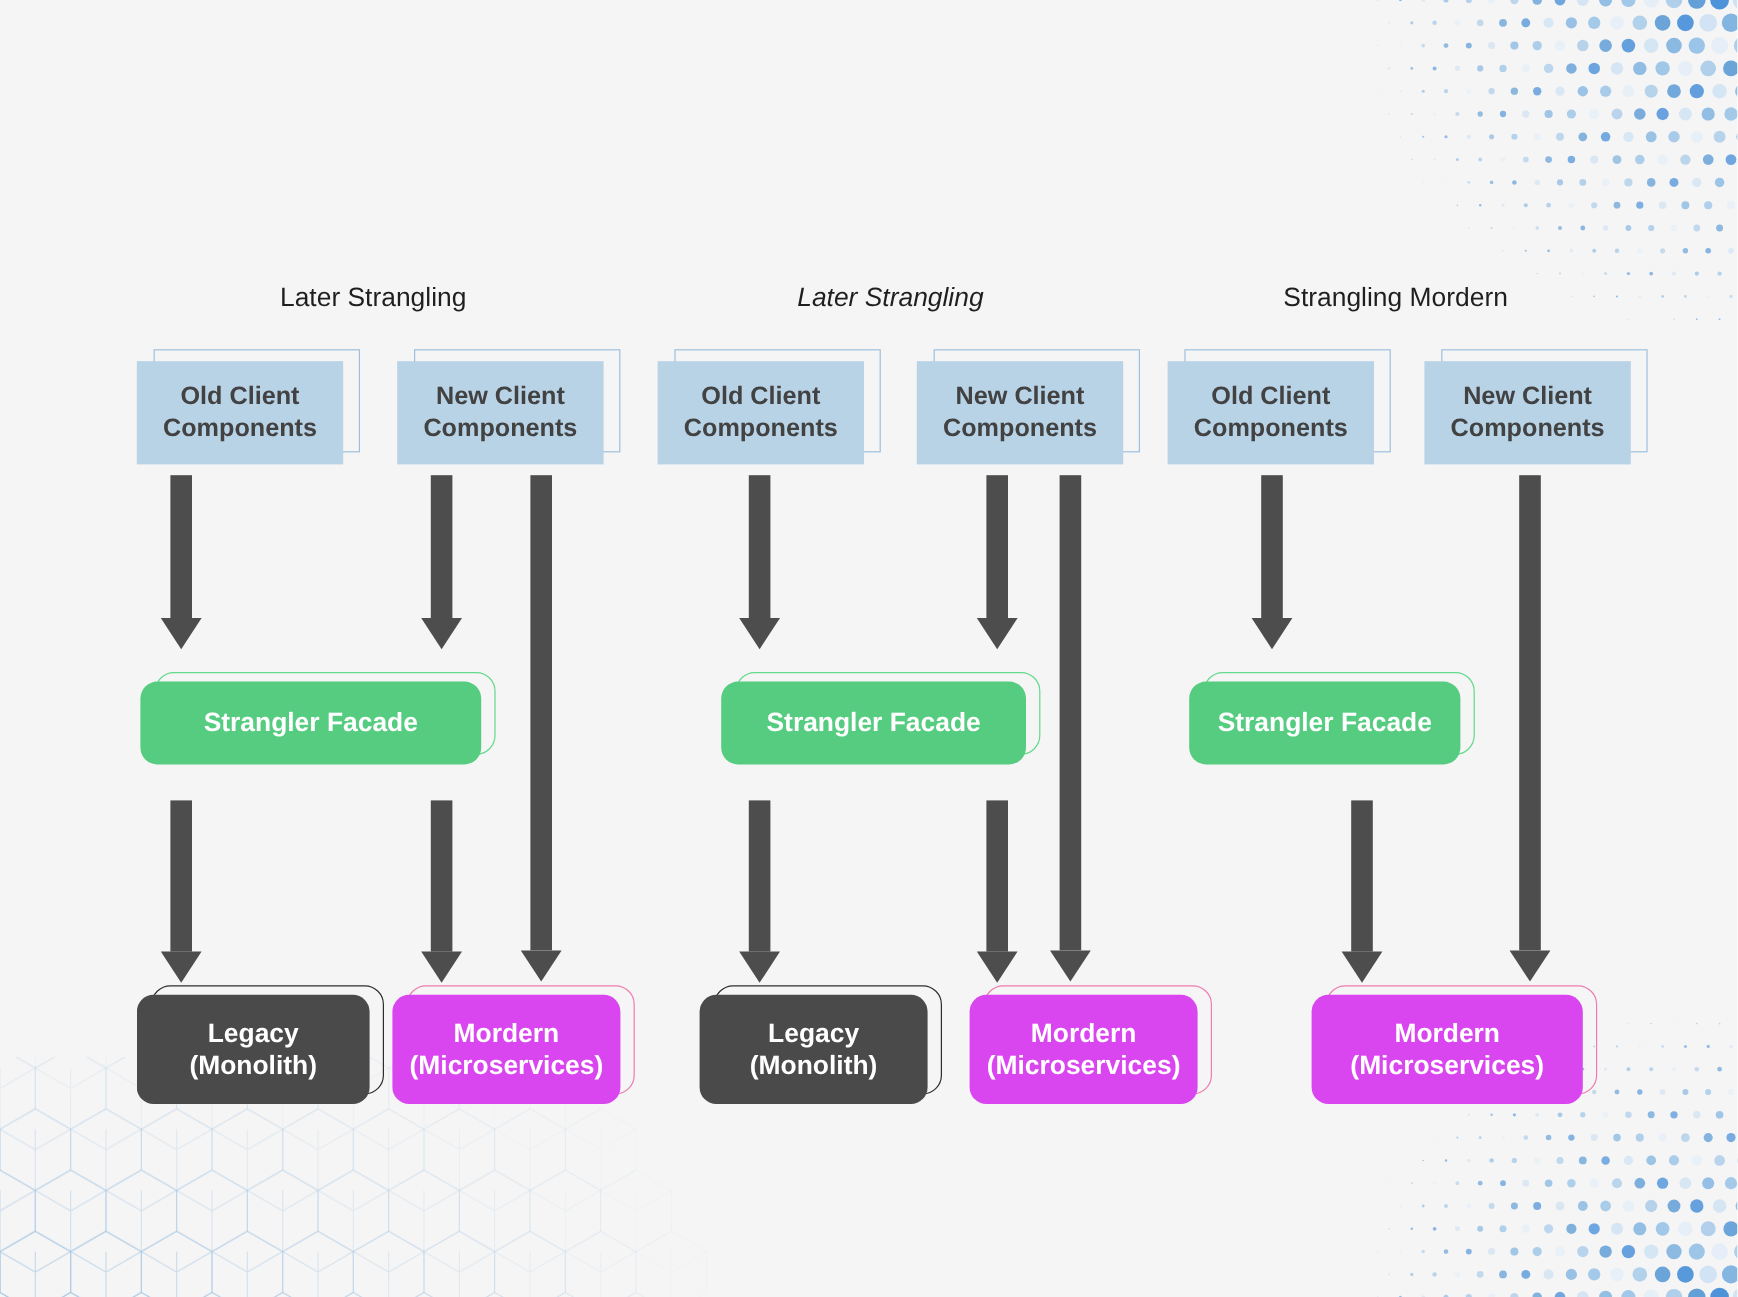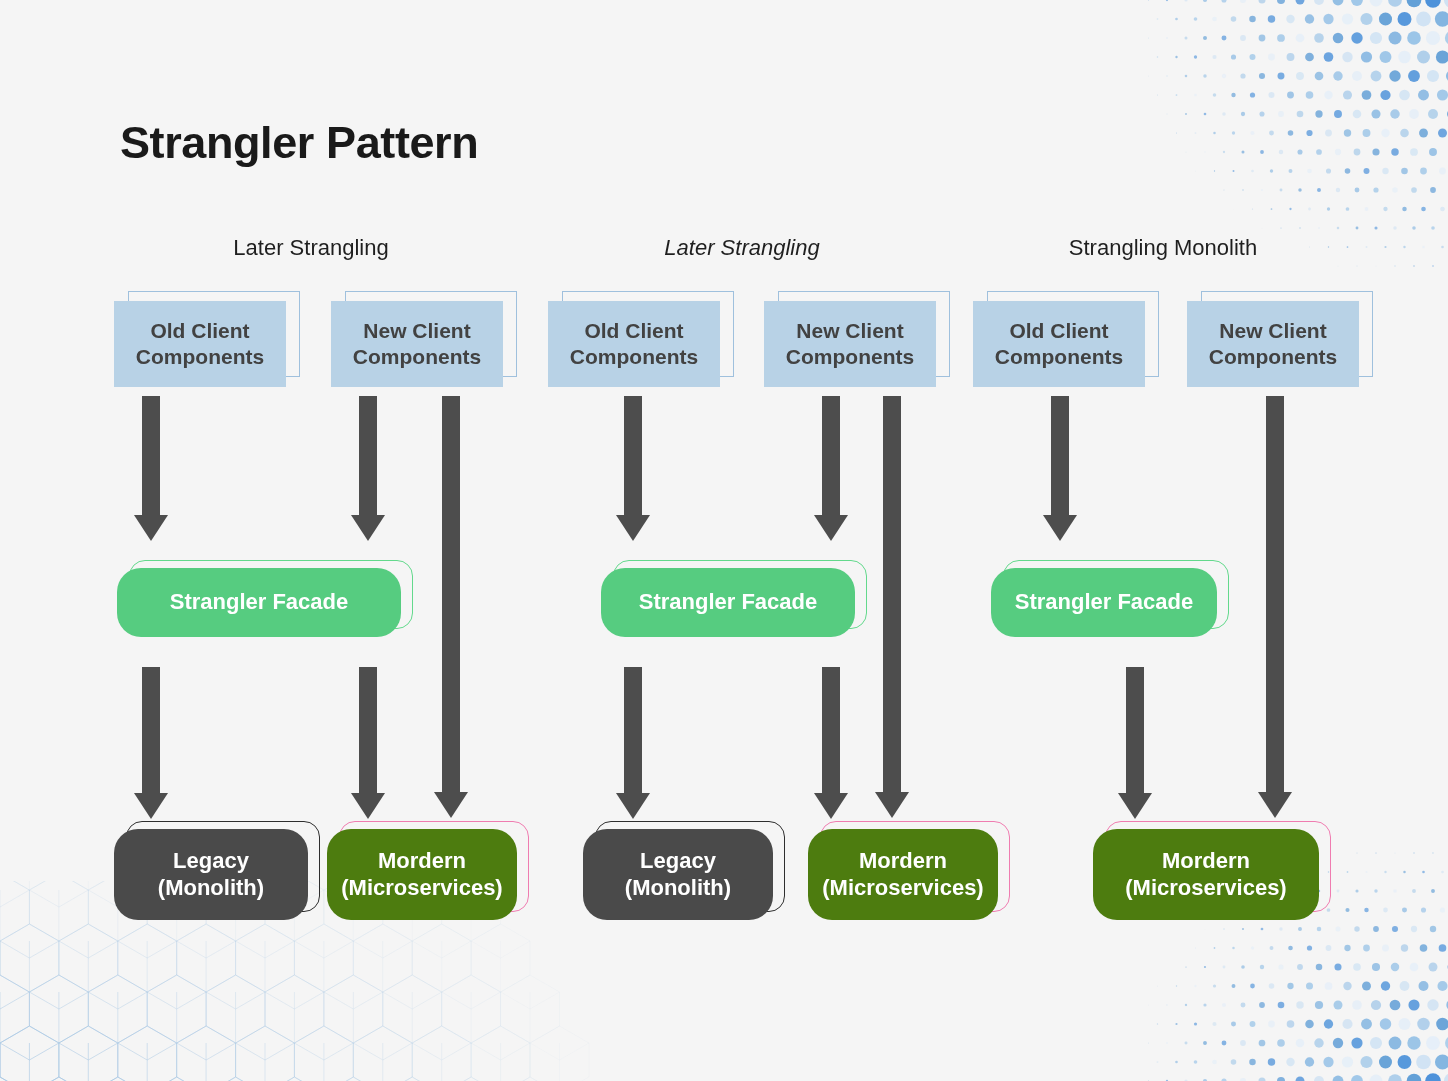--- a/index.html
+++ b/index.html
@@ -91,37 +91,37 @@
     box-sizing: border-box;
     border: 1.5px solid #000;
     background: transparent;
   }
   .rbox-fill {
     position: absolute;
     left: 0;
     top: 0;
     width: 100%;
     height: 100%;
-    border-radius: 24px;
+    border-radius: 14px;
     box-sizing: border-box;
     display: flex;
     flex-direction: column;
     align-items: center;
     justify-content: center;
     color: #ffffff;
     font-size: 22px;
     font-weight: 600;
     line-height: 1.22;
     text-align: center;
   }
   .green .rbox-fill { background: #56cc80; }
   .green .rbox-outline { border-color: #63d98c; }
   .dark .rbox-fill { background: #4a4a4a; }
   .dark .rbox-outline { border-color: #2e2e2e; }
-  .pink .rbox-fill { background: #4d7c0f; }
+  .pink .rbox-fill { background: #d946ef; }
   .pink .rbox-outline { border-color: #ef7cb0; }
 
   
   .arrow { position: absolute; }
   .arrow-shaft {
     position: absolute;
     left: 8px;
     top: 0;
     width: 18px;
     background: #4d4d4d;
@@ -702,21 +702,20 @@
         <path d="M206.1,-42.0 L206.1,9.0 M206.1,-25.0 L176.7,-42.0 M206.1,-25.0 L235.6,-42.0" opacity="0.07"></path>
         <polygon points="265.0,-59.0 294.4,-42.0 294.4,-8.0 265.0,9.0 235.6,-8.0 235.6,-42.0" opacity="0.08"></polygon>
         <path d="M265.0,-42.0 L265.0,9.0 M265.0,-25.0 L235.6,-42.0 M265.0,-25.0 L294.4,-42.0" opacity="0.06"></path>
         <polygon points="323.9,-59.0 353.3,-42.0 353.3,-8.0 323.9,9.0 294.4,-8.0 294.4,-42.0" opacity="0.06"></polygon>
         <path d="M323.9,-42.0 L323.9,9.0 M323.9,-25.0 L294.4,-42.0 M323.9,-25.0 L353.3,-42.0" opacity="0.05"></path>
         <polygon points="382.8,-59.0 412.2,-42.0 412.2,-8.0 382.8,9.0 353.3,-8.0 353.3,-42.0" opacity="0.05"></polygon>
         <path d="M382.8,-42.0 L382.8,9.0 M382.8,-25.0 L353.3,-42.0 M382.8,-25.0 L412.2,-42.0" opacity="0.04"></path>
       </g>
   </svg>
 
-  <div class="title">Strangler Pattern</div>
 
   <div id="diagram-root">
       <div class="col-caption" style="left: 311px;">Later Strangling</div>
       <div class="client-group" style="left: 114px; top: 301px; width: 172px; height: 86px;">
         <div class="client-outline"></div>
         <div class="client-fill">
           <span>Old Client</span>
           <span>Components</span>
         </div>
       </div>
@@ -815,21 +814,21 @@
           <span>(Monolith)</span>
         </div>
       </div>
       <div class="rbox-group pink" style="left: 808px; top: 829px; width: 190px; height: 91px;">
         <div class="rbox-outline"></div>
         <div class="rbox-fill">
           <span>Mordern</span>
           <span>(Microservices)</span>
         </div>
       </div>
-      <div class="col-caption" style="left: 1163px;">Strangling Monolith</div>
+      <div class="col-caption" style="left: 1163px;">Strangling Mordern</div>
       <div class="client-group" style="left: 973px; top: 301px; width: 172px; height: 86px;">
         <div class="client-outline"></div>
         <div class="client-fill">
           <span>Old Client</span>
           <span>Components</span>
         </div>
       </div>
       <div class="client-group" style="left: 1187px; top: 301px; width: 172px; height: 86px;">
         <div class="client-outline"></div>
         <div class="client-fill">

